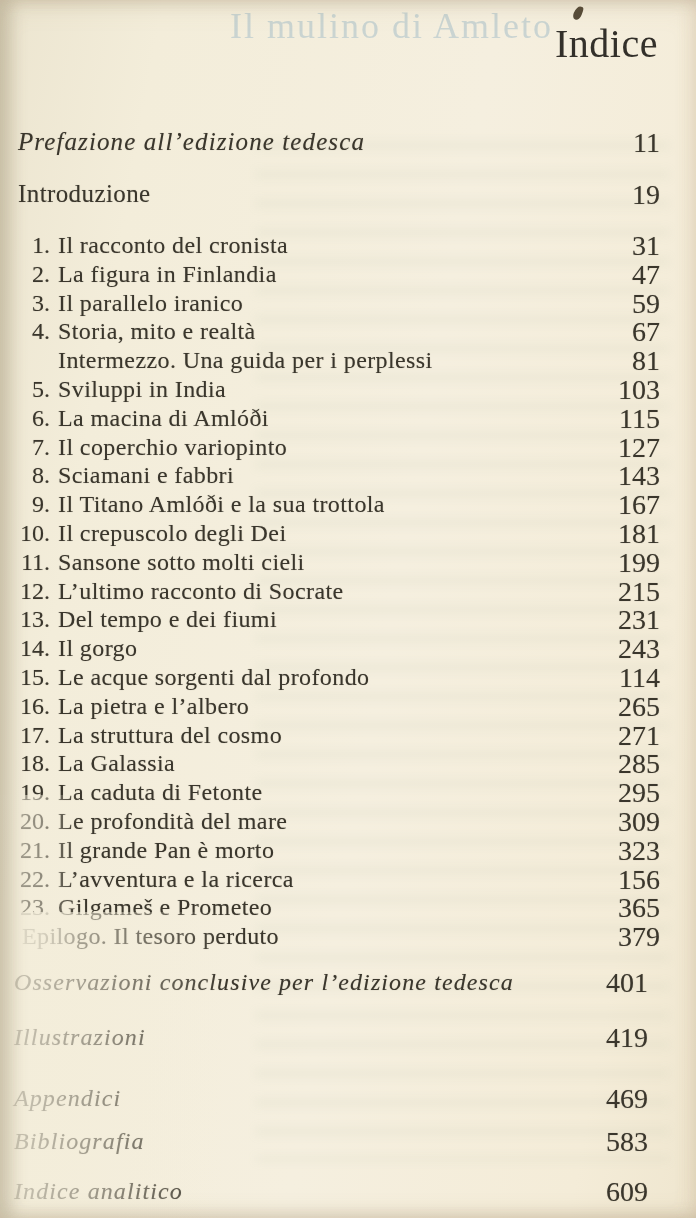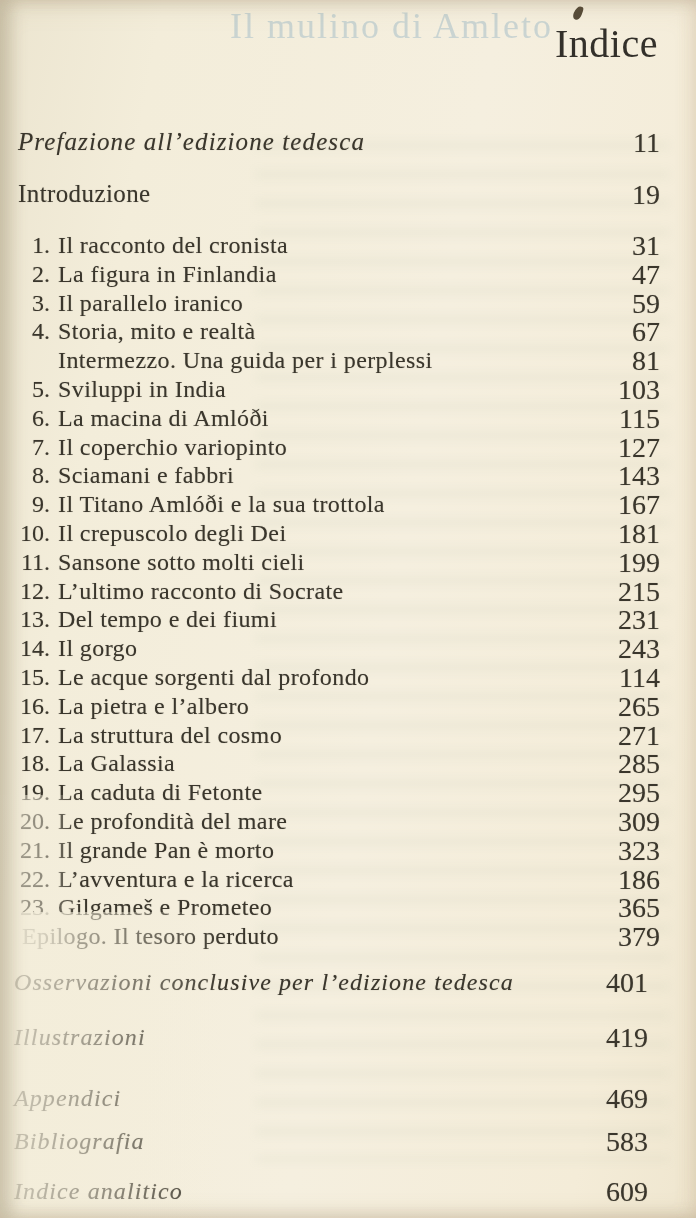--- a/index.html
+++ b/index.html
@@ -229,21 +229,21 @@
         <span class="page">309</span>
       </div>
       <div class="row">
         <span class="num">21.</span>
         <span class="label">Il grande Pan è morto</span>
         <span class="page">323</span>
       </div>
       <div class="row">
         <span class="num">22.</span>
         <span class="label">L’avventura e la ricerca</span>
-        <span class="page">186</span>
+        <span class="page">156</span>
       </div>
       <div class="row">
         <span class="num">23.</span>
         <span class="label">Gilgameš e Prometeo</span>
         <span class="page">365</span>
       </div>
       <div class="row flush">
         <span class="label">Epilogo. Il tesoro perduto</span>
         <span class="page">379</span>
       </div>

